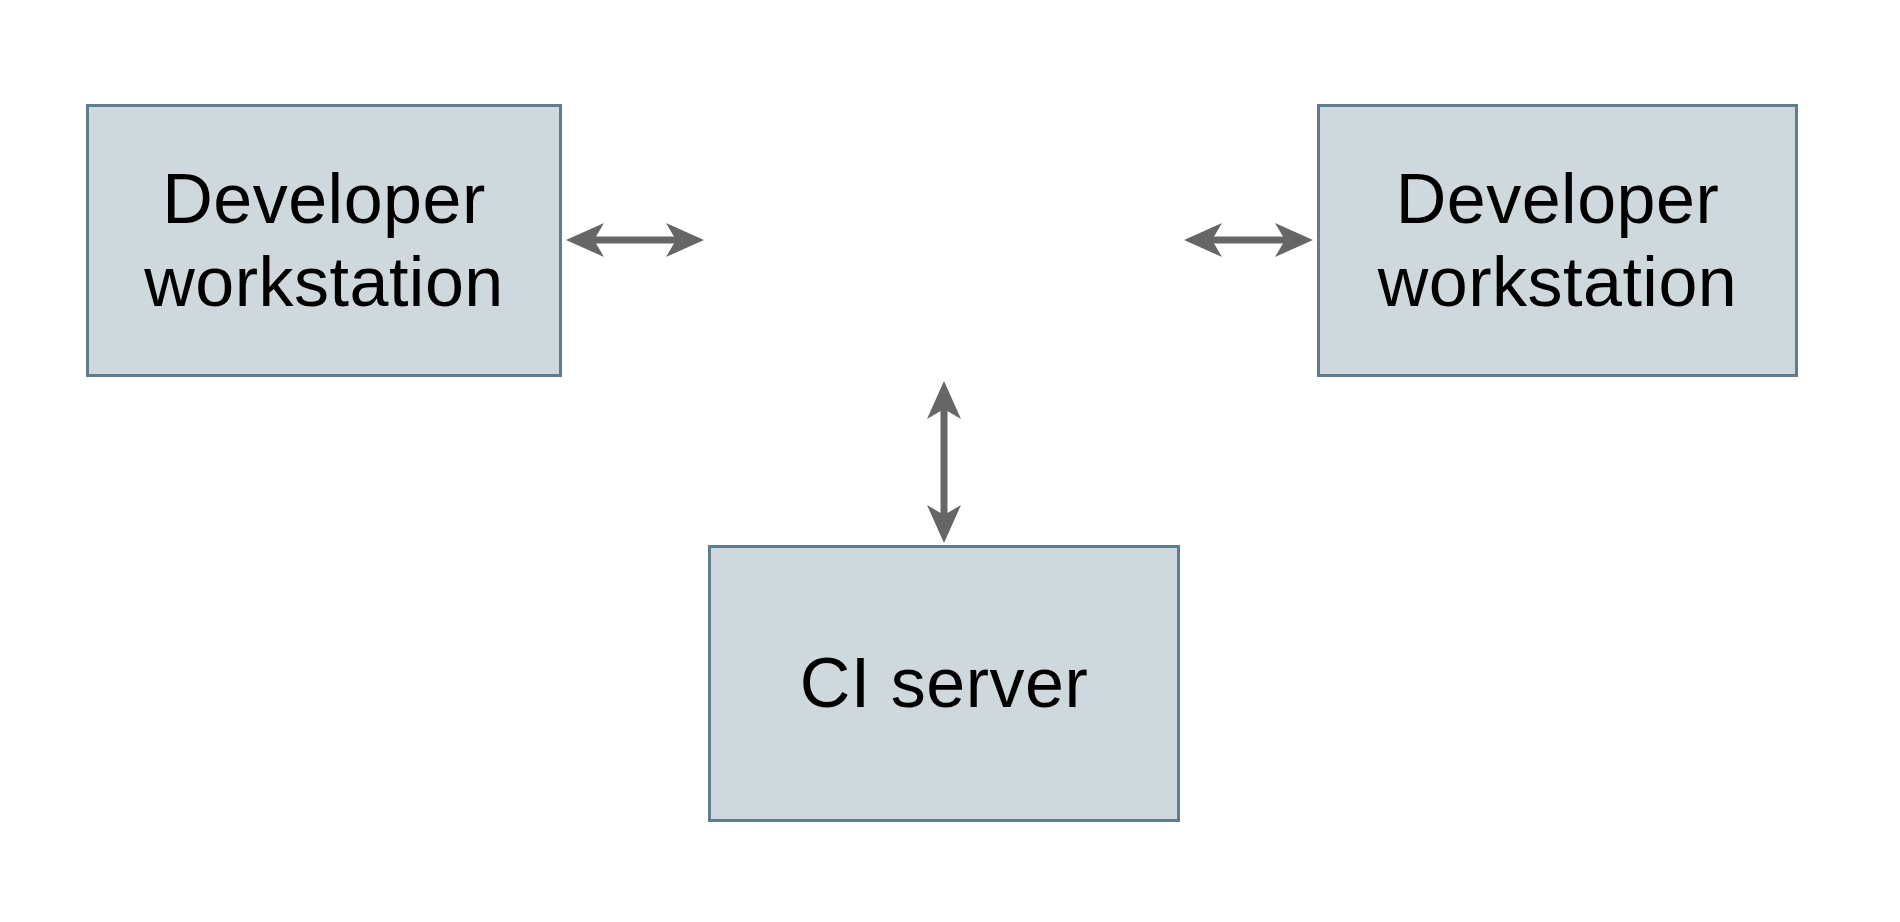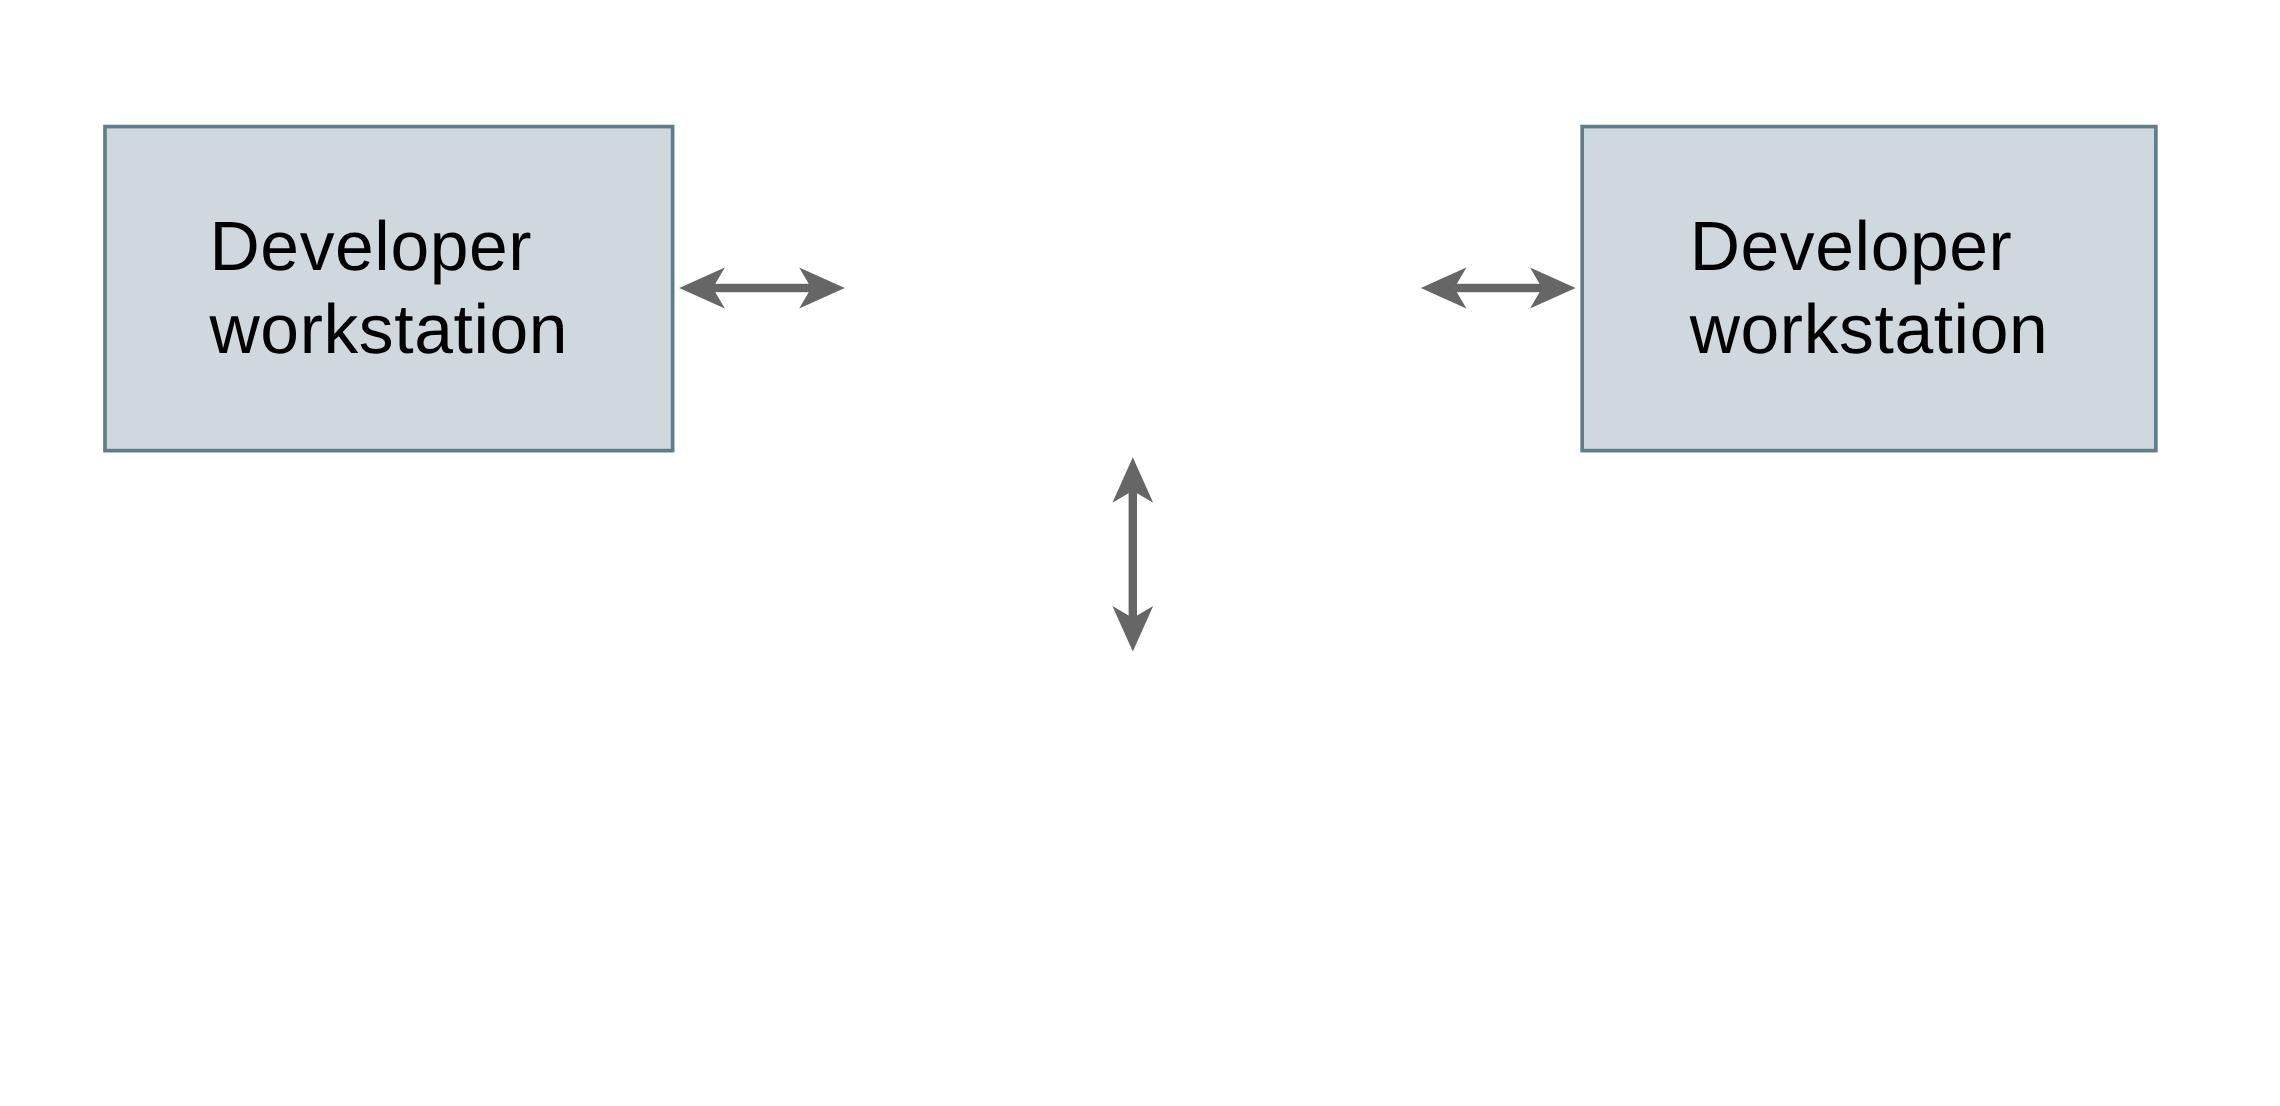--- a/index.html
+++ b/index.html
@@ -30,21 +30,22 @@
     position: absolute;
     box-sizing: border-box;
     background: var(--node-fill, #cfd8dc);
     border: 3px solid var(--node-border, #607d8b);
     display: flex;
     align-items: center;
     justify-content: center;
   }
   .node-label {
     white-space: pre-line;
-    font-size: 58px;
+    text-align: center;
+    font-size: 70px;
     line-height: 1.18;
     color: var(--text, #000000);
     letter-spacing: 0.5px;
   }
   .node-workstation-left  { left: 86px;   top: 104px; width: 476px; height: 273px; }
   .node-shared-cache      { left: 708px;  top: 104px; width: 472px; height: 273px; }
   .node-workstation-right { left: 1317px; top: 104px; width: 481px; height: 273px; }
   .node-ci-server         { left: 708px;  top: 545px; width: 472px; height: 277px; }
 </style>
 </head>
@@ -77,14 +78,17 @@
     <span class="node-label">Developer
 workstation</span>
   </div>
 
 
   <div class="node node-workstation-right">
     <span class="node-label">Developer
 workstation</span>
   </div>
 
+  <div class="node node-ci-server">
+    <span class="node-label">CI server</span>
+  </div>
 
 </div>
 
 </body></html>

